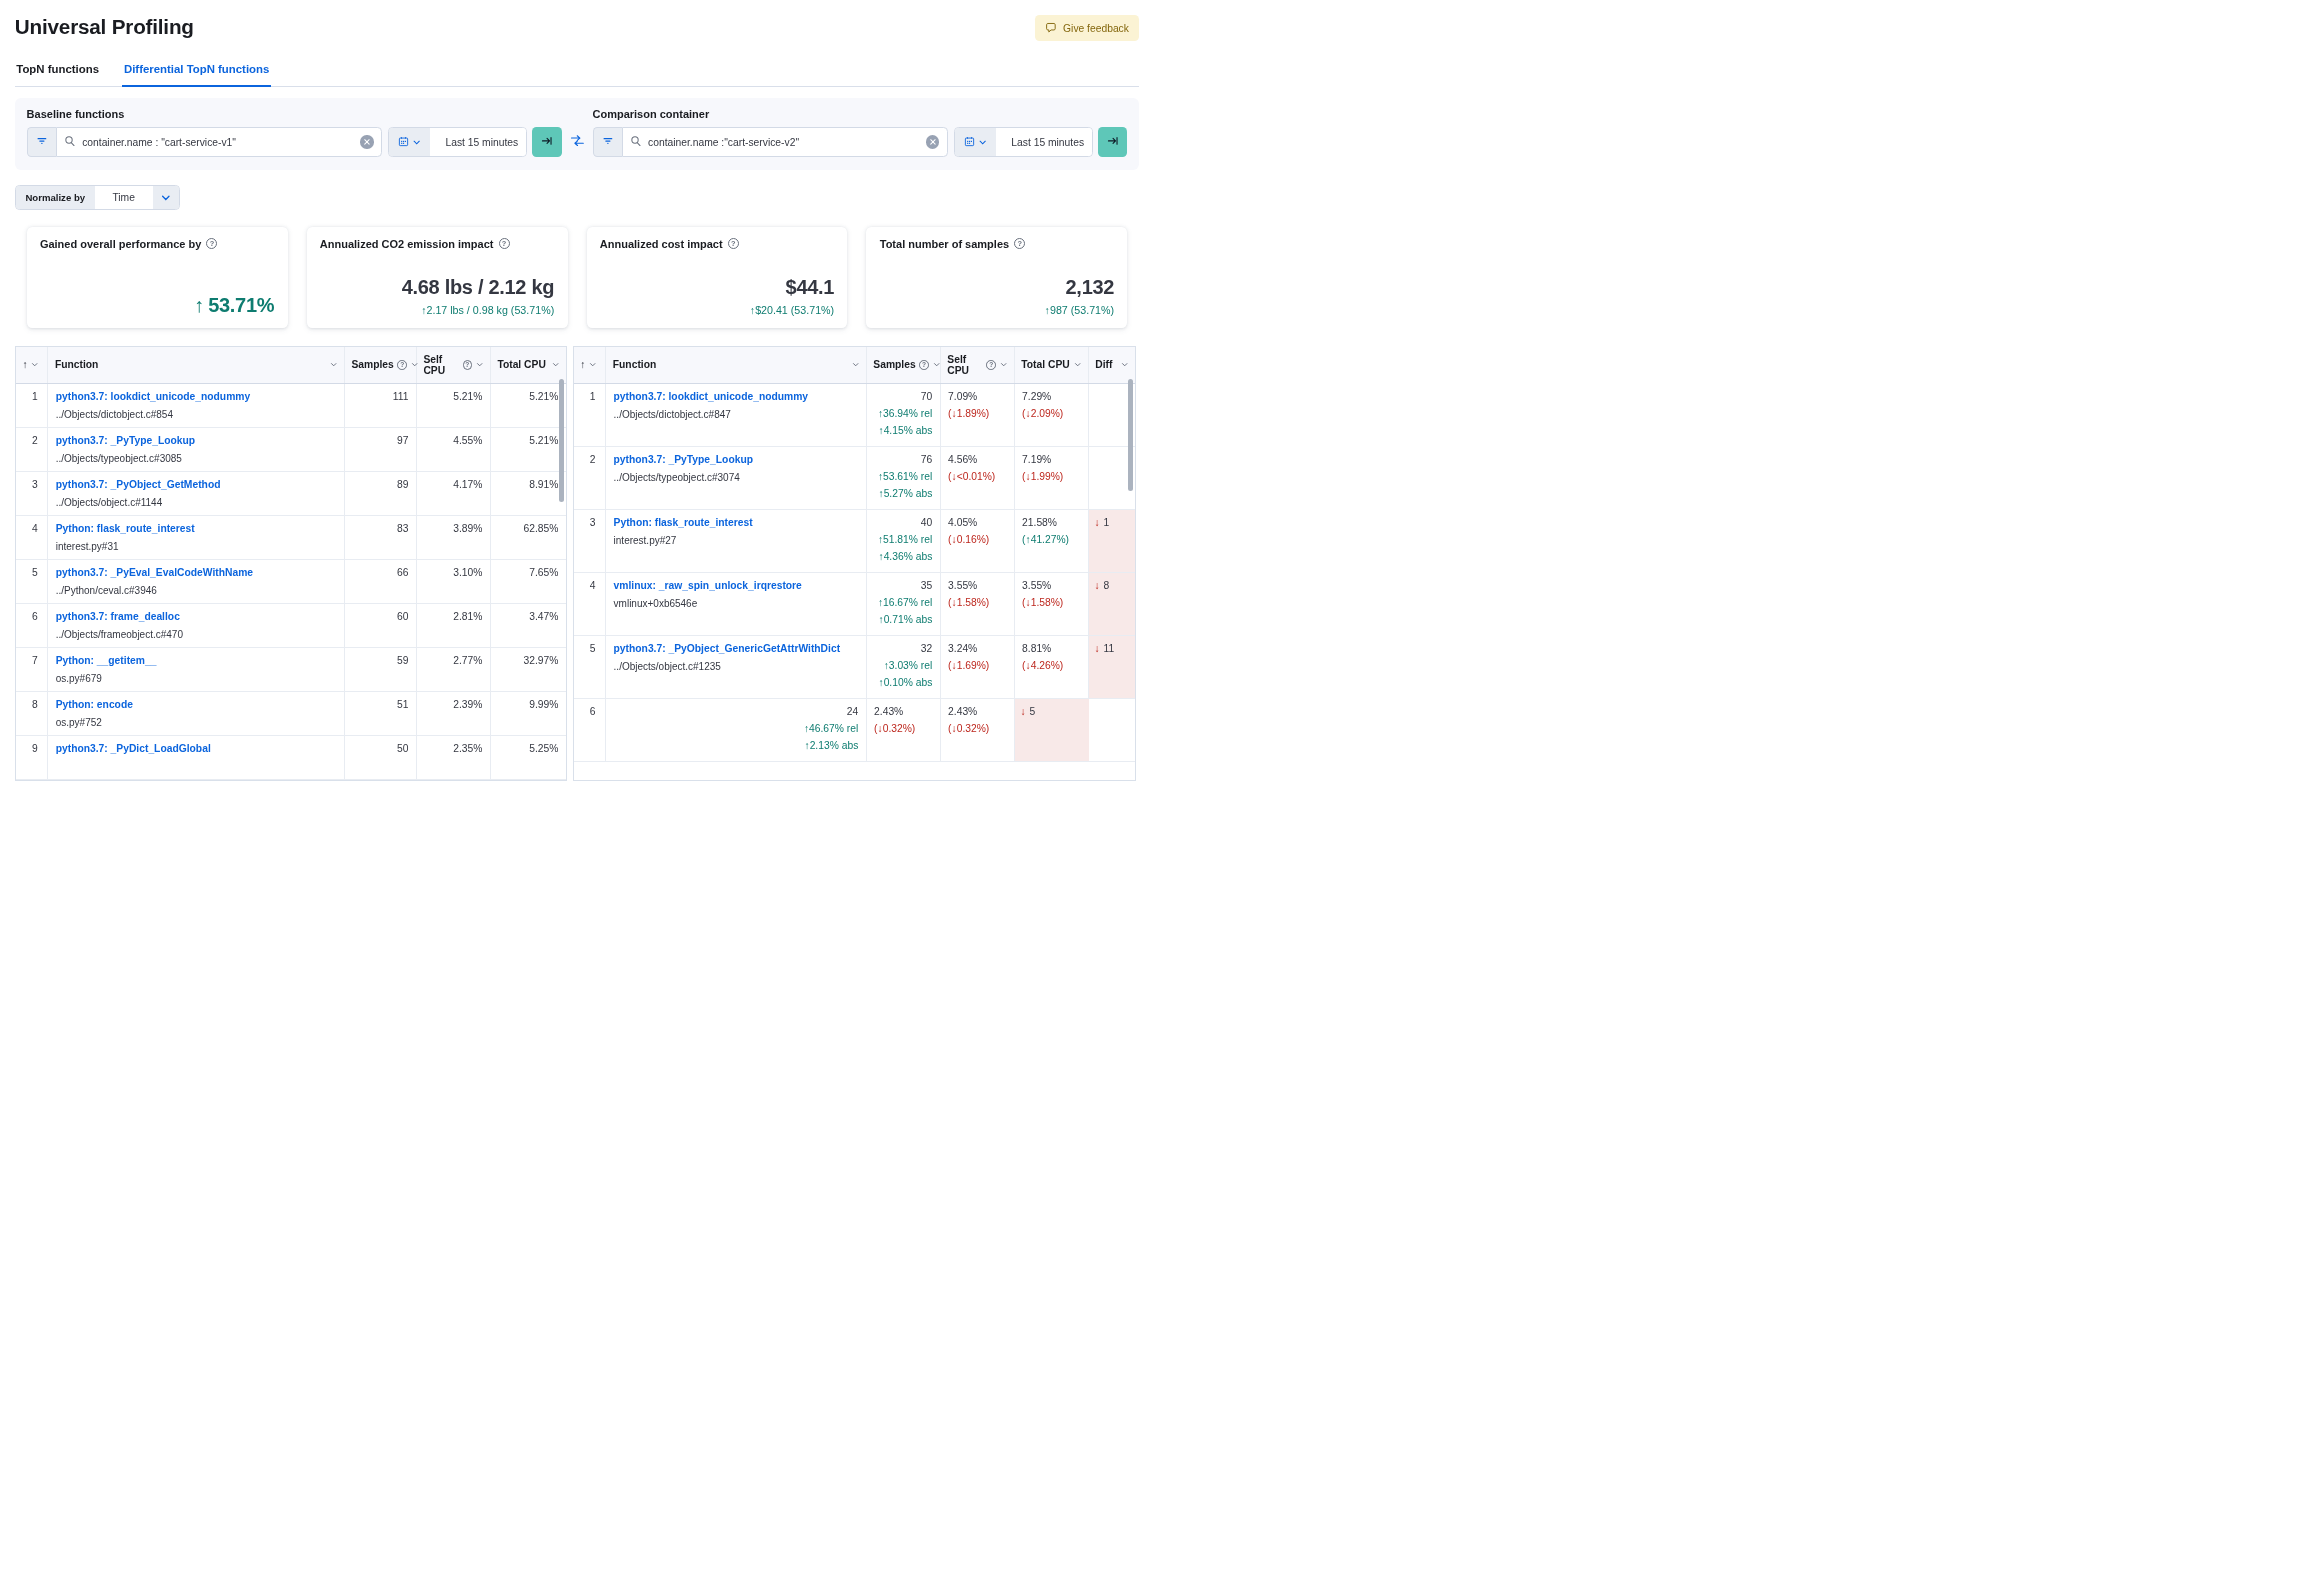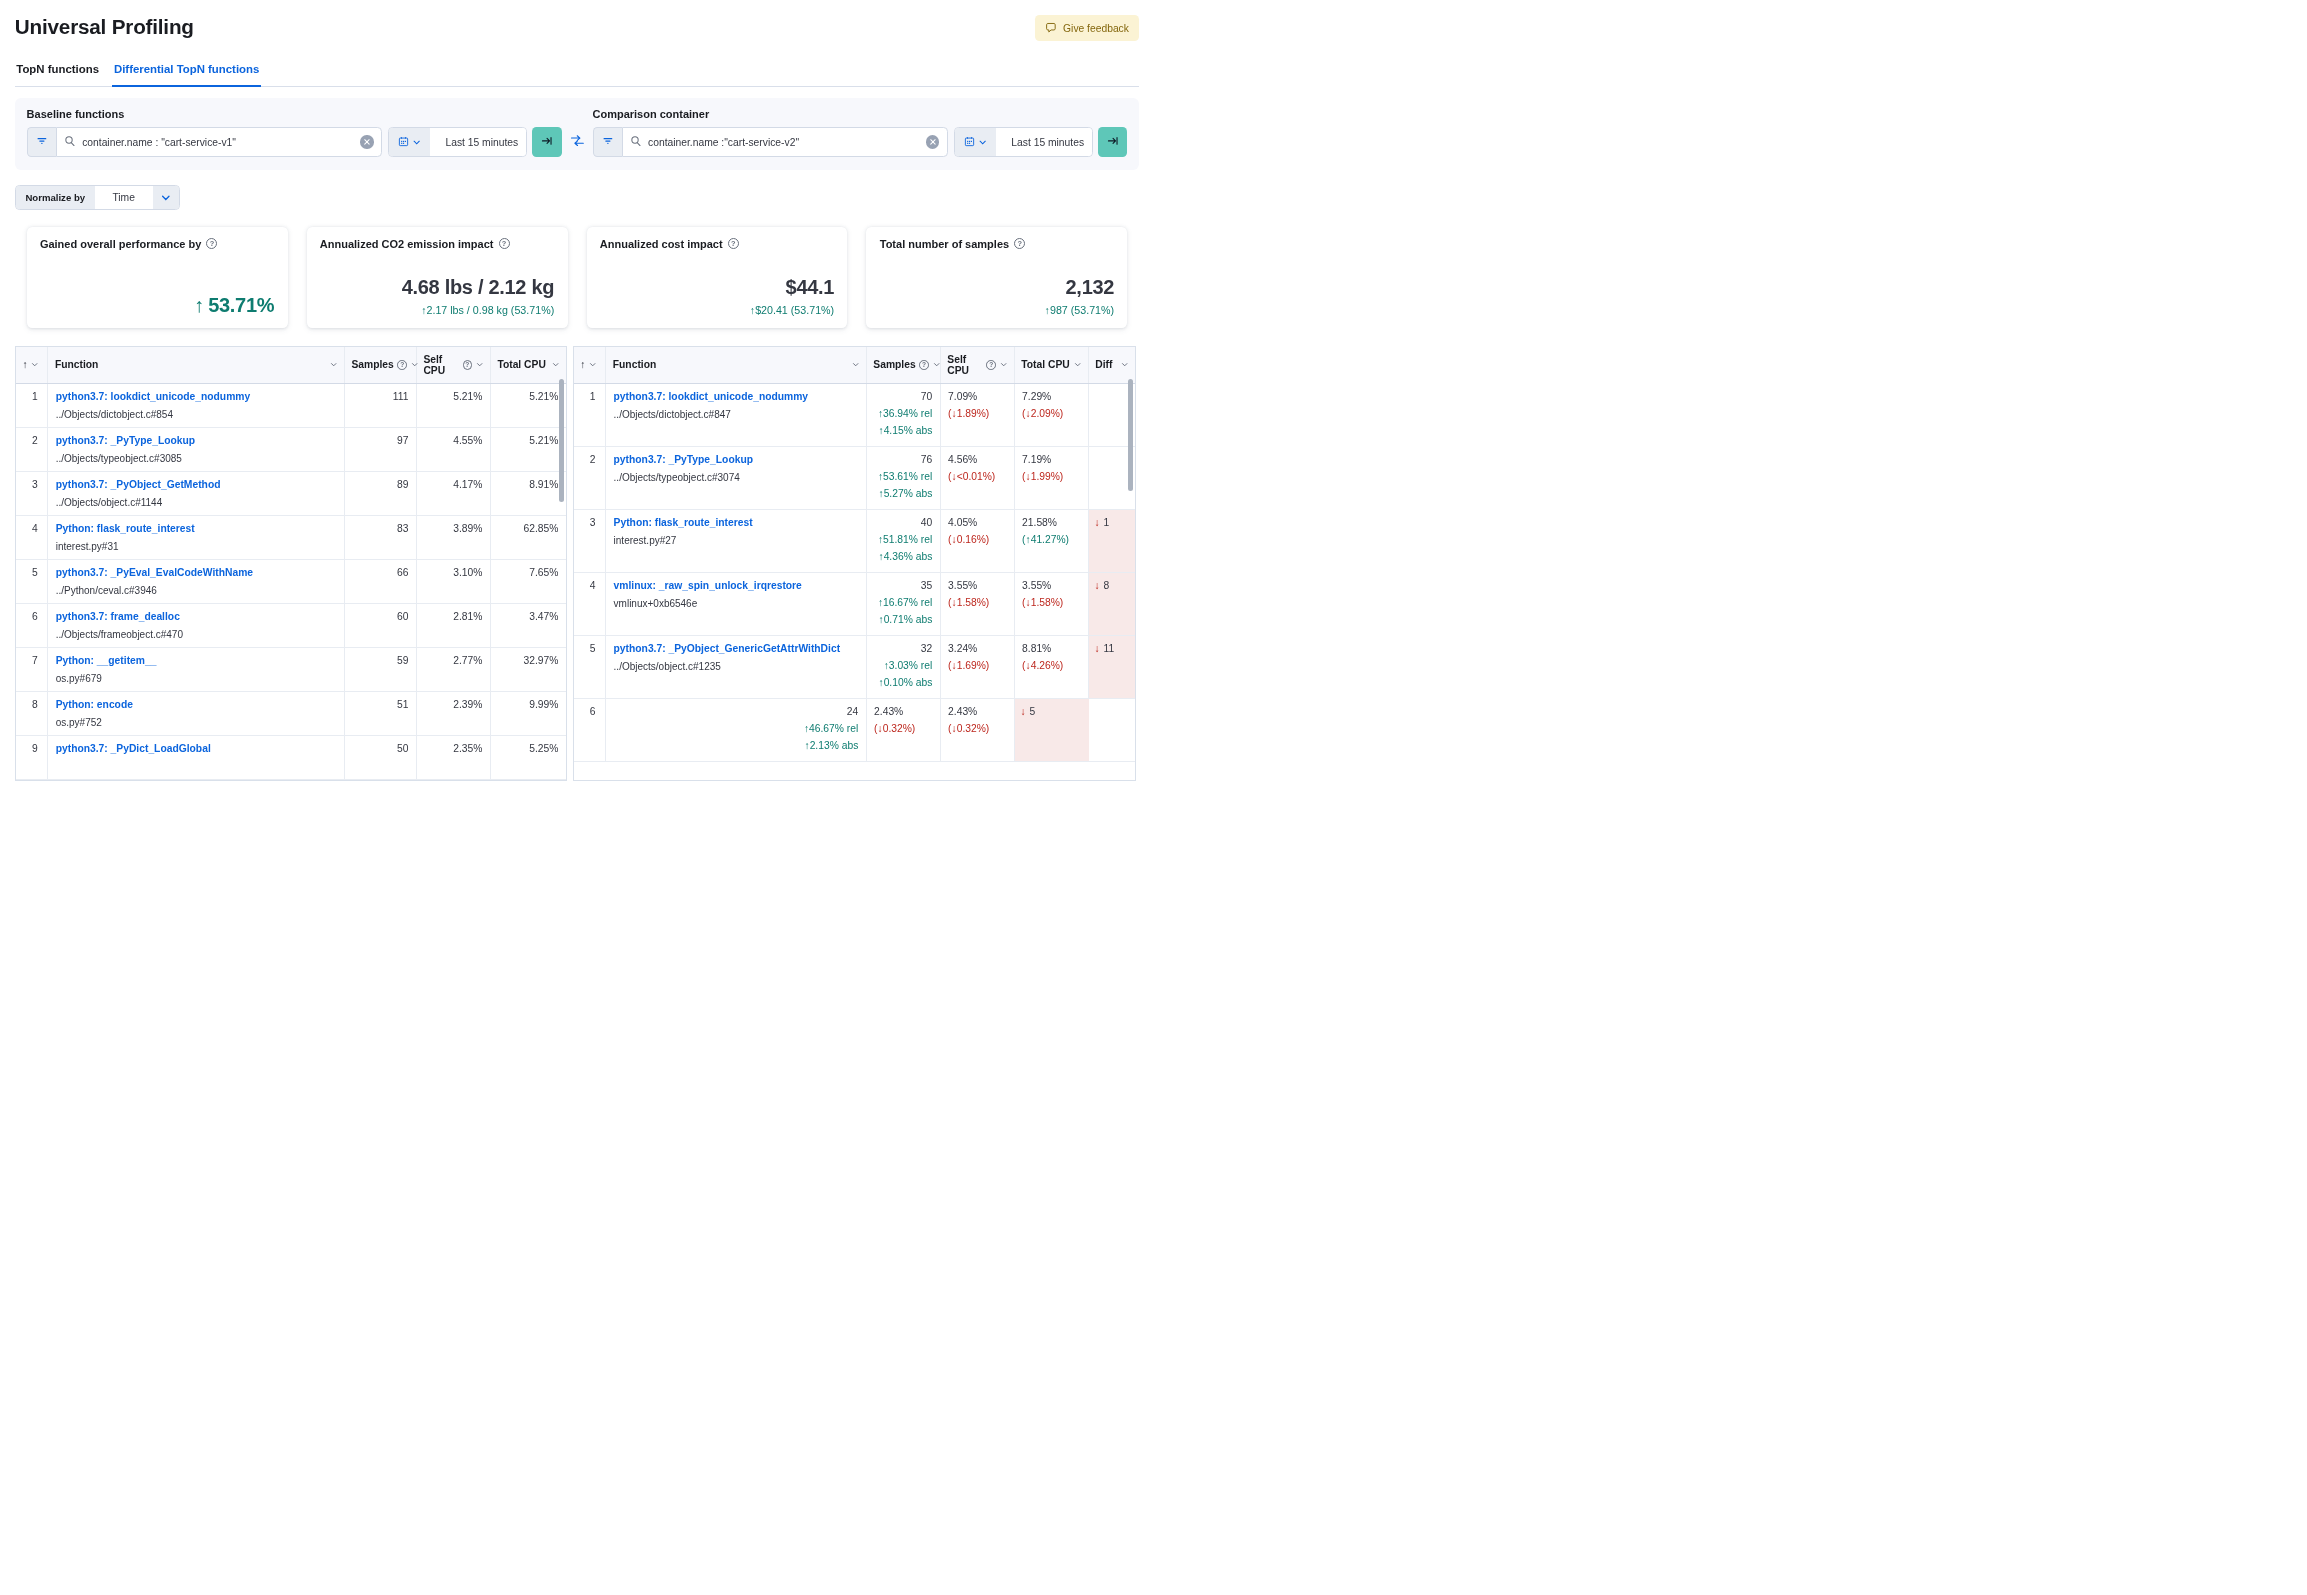--- a/index.html
+++ b/index.html
@@ -9,21 +9,21 @@
 
   
   .topbar { display:flex; justify-content:space-between; align-items:flex-start; padding-top:14.8px; }
   .page-title { font-size:20.7px; font-weight:700; color:#1a1c21; letter-spacing:-0.2px; }
   .feedback-btn { display:flex; align-items:center; gap:5.9px; background:#FBF3D4; color:#84670E;
     border:none; border-radius:4.4px; height:26.6px; padding:0 10.3px; font-size:10.3px; font-weight:500; cursor:pointer;
     font-family:inherit; }
   .feedback-btn svg { display:block; }
 
   
-  .tabs { display:flex; gap:12px; margin-top:19px; border-bottom:0.7px solid #D9DFEA; }
+  .tabs { display:flex; gap:22px; margin-top:19px; border-bottom:0.7px solid #D9DFEA; }
   .tab { font-size:11.4px; font-weight:700; padding:3px 1.5px 9.6px; cursor:pointer; color:#1a1c21;
     border-bottom:2.2px solid transparent; margin-bottom:-0.7px; }
   .tab.active { color:#0B64DD; border-bottom-color:#0B64DD; }
 
   
   .filter-panel { margin-top:11px; background:#F7F8FC; border-radius:5.9px; padding:9.6px 11.8px 13.3px;
     display:grid; grid-template-columns:1fr 31px 1fr; }
   .filter-group-label { font-size:11px; font-weight:700; color:#1a1c21; margin-bottom:7.4px; }
   .controls-row { display:flex; align-items:stretch; height:29.5px; }
   .filter-btn { width:29.5px; background:#E9EDF3; border:0.7px solid #D3DAE6; border-right:none;

